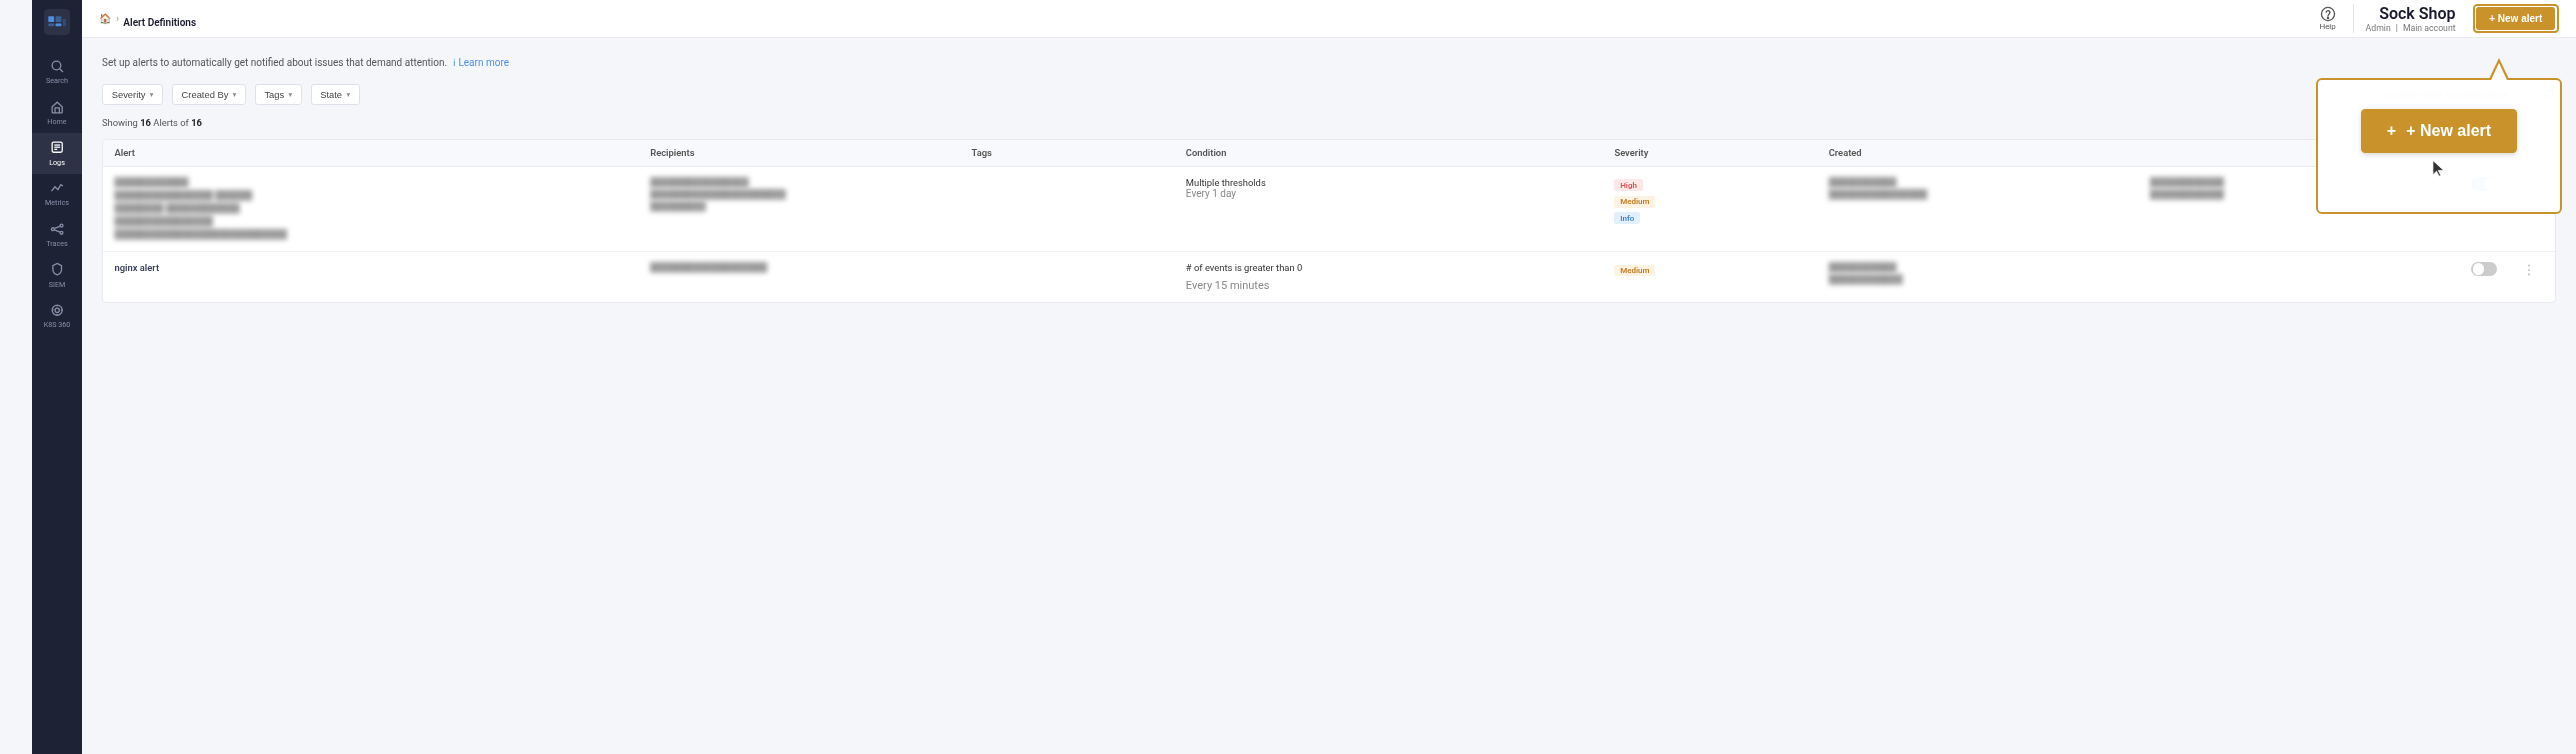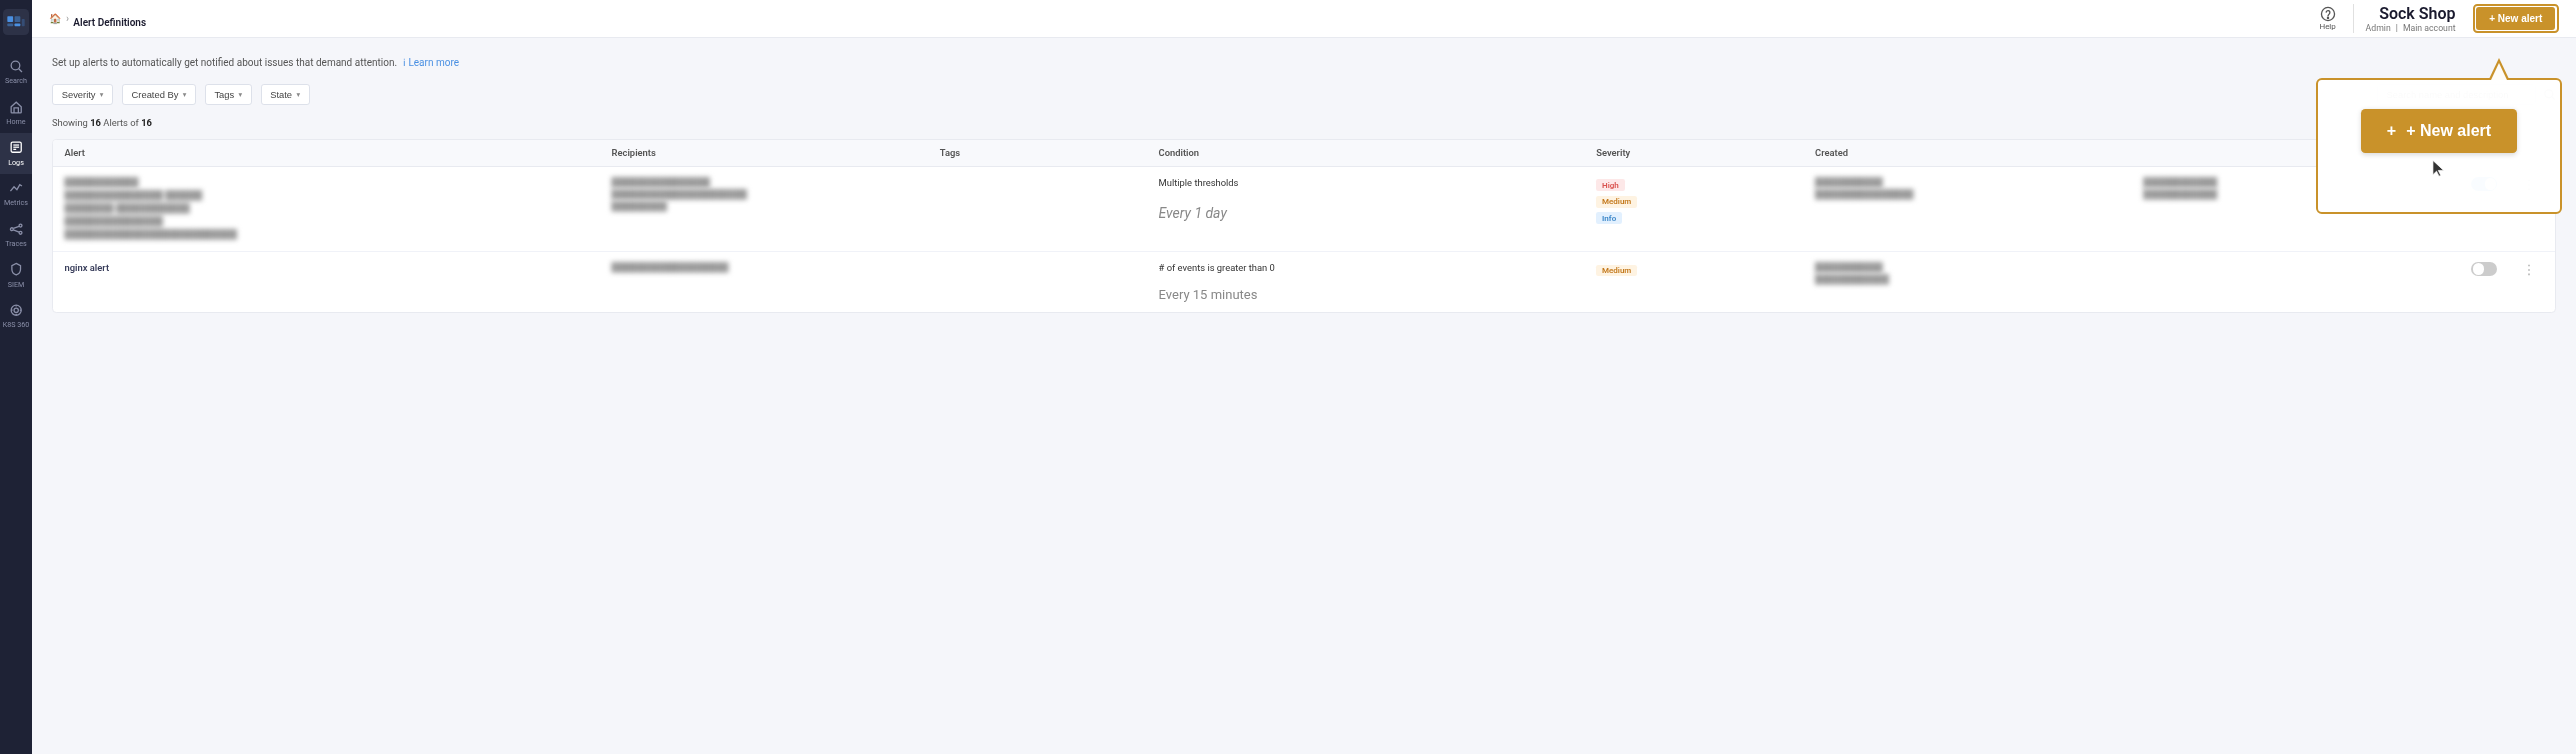--- a/index.html
+++ b/index.html
@@ -6,28 +6,29 @@
     body {
       font-family: -apple-system, BlinkMacSystemFont, 'Segoe UI', Roboto, sans-serif;
       background: #f5f6fa;
       display: flex;
       height: 100vh;
       overflow: hidden;
     }
 
     
     .sidebar {
-      width: 32px;
+      width: 50px;
       background: #1e2235;
       display: flex;
       flex-direction: column;
       align-items: center;
       padding: 8.7px 0;
       flex-shrink: 0;
       z-index: 10;
+      margin-left: 32px;
     }
     .sidebar-logo {
       width: 26px;
       height: 26px;
       margin-bottom: 17.3px;
     }
     .sidebar-item {
       display: flex;
       flex-direction: column;
       align-items: center;
@@ -497,21 +498,21 @@
           </div>
         </div>
         <div>
           <div class="blurred" style="font-size:8.7px;">████████████████</div>
           <div class="blurred" style="font-size:8.7px;margin-top:2.2px;">██████████████████████</div>
           <div class="blurred" style="font-size:8.7px;margin-top:2.2px;">█████████</div>
         </div>
         <div></div>
         <div>
           <div style="font-size:9.4px;color:#333;">Multiple thresholds</div>
-          <div style="font-size:14px;color:#888;margin-top:17px;font-style:italic;">Every 1 day</div>
+          <div style="font-size:10px;color:#888;margin-top:0;">Every 1 day</div>
         </div>
         <div>
           <div><span class="badge badge-high">High</span></div>
           <div><span class="badge badge-medium">Medium</span></div>
           <div><span class="badge badge-info">Info</span></div>
         </div>
         <div>
           <div class="blurred" style="font-size:8.7px;">███████████</div>
           <div class="blurred" style="font-size:8.7px;margin-top:2.2px;">████████████████</div>
         </div>
@@ -528,21 +529,21 @@
       <div class="table-row">
         <div>
           <div class="alert-name">nginx alert</div>
         </div>
         <div>
           <div class="blurred" style="font-size:8.7px;">███████████████████</div>
         </div>
         <div></div>
         <div>
           <div style="font-size:9.4px;color:#333;"># of events is greater than 0</div>
-          <div style="font-size:13px;color:#888;margin-top:14px;">Every 15 minutes</div>
+          <div style="font-size:11px;color:#888;margin-top:6px;">Every 15 minutes</div>
         </div>
         <div>
           <div><span class="badge badge-medium">Medium</span></div>
         </div>
         <div>
           <div class="blurred" style="font-size:8.7px;">███████████</div>
           <div class="blurred" style="font-size:8.7px;margin-top:2.2px;">████████████</div>
         </div>
         <div></div>
         <div>

